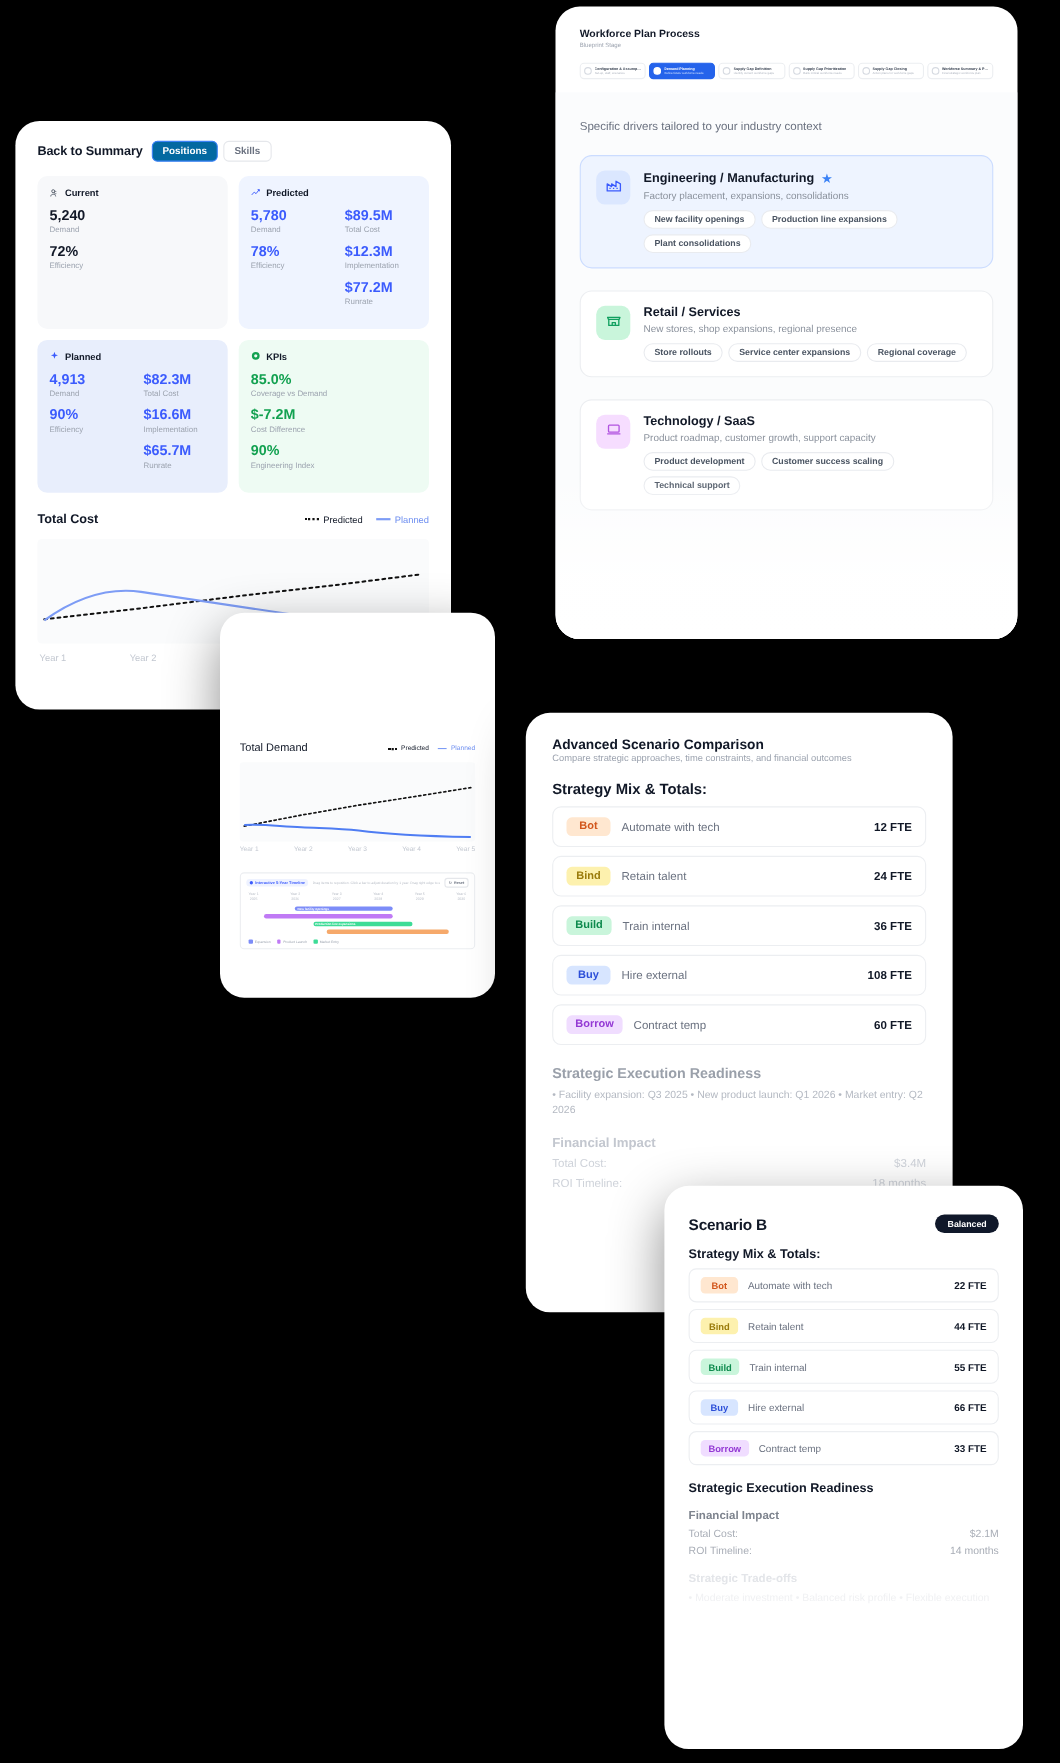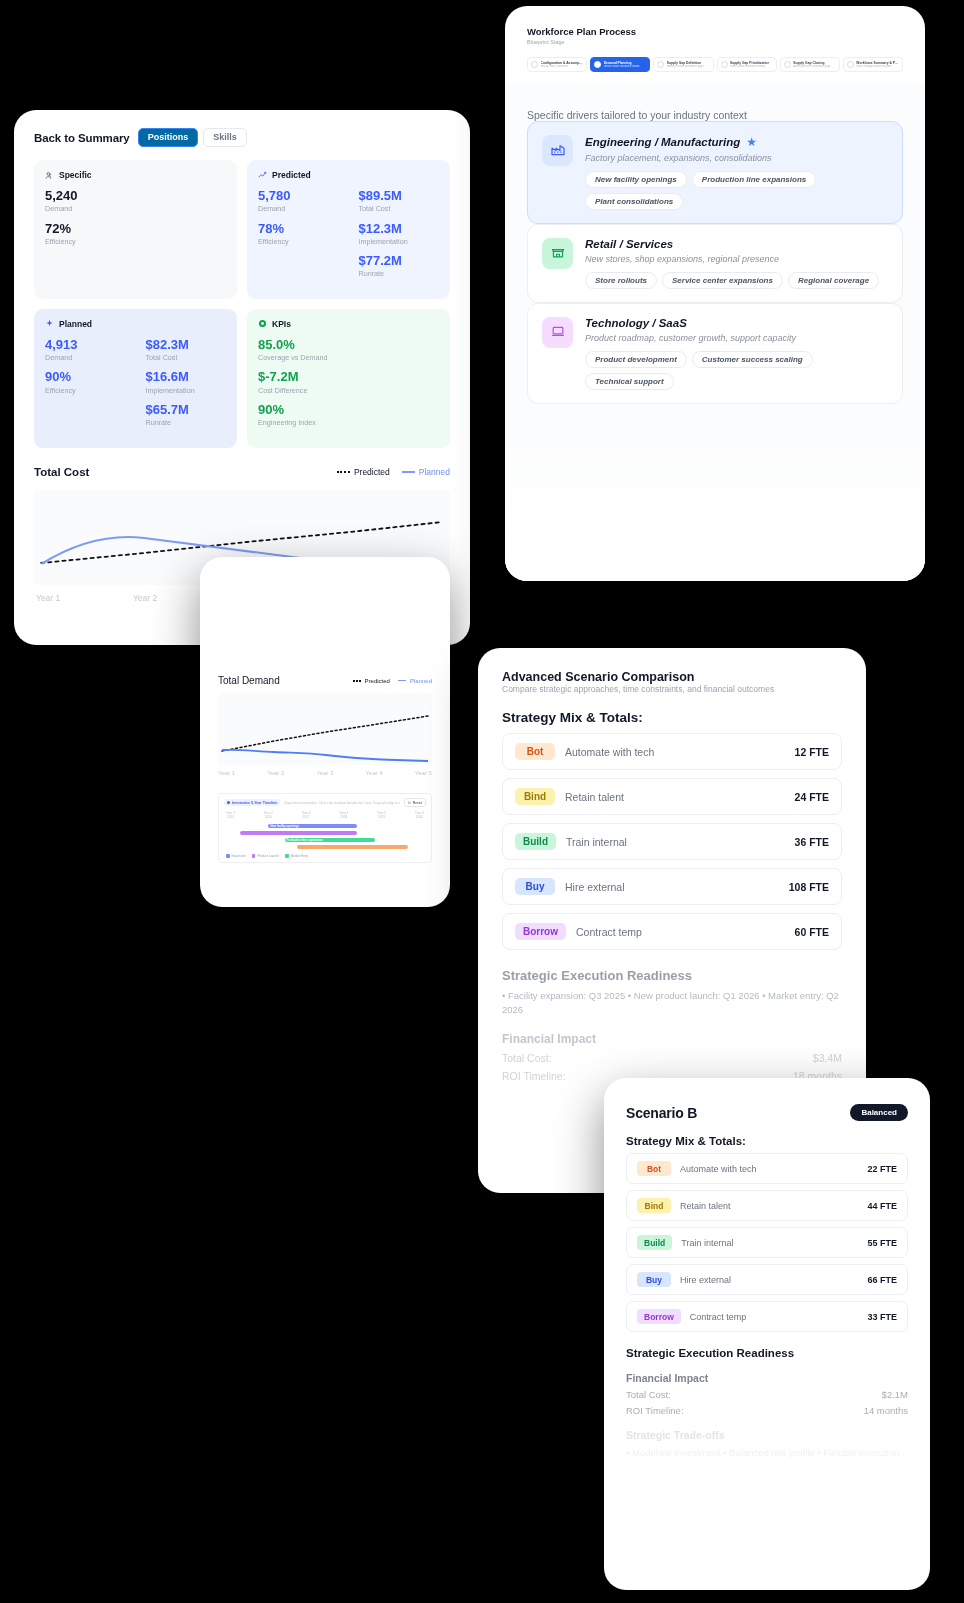--- a/index.html
+++ b/index.html
@@ -3,21 +3,21 @@
 <meta charset="utf-8">
 <style>
   html,body{margin:0;padding:0;background:#000;}
   body{width:964px;height:1603px;position:relative;overflow:hidden;
        font-family:"Liberation Sans","DejaVu Sans",sans-serif;
        -webkit-font-smoothing:antialiased;}
   .card{position:absolute;background:#fff;border-radius:22px;
         box-shadow:0 18px 48px rgba(0,0,0,.45);overflow:hidden;}
 
   
-  #card-positions{left:14px;top:110px;width:456px;height:535px;}
+  #card-positions{left:14px;top:110px;width:396px;height:535px;}
   .c1pad{padding:18px 20px 0 20px;}
   .topbar{display:flex;align-items:center;gap:8px;}
   .back-link{font-size:11.5px;font-weight:700;color:#111827;letter-spacing:-.1px;}
   .seg{display:flex;gap:5px;}
   .seg-btn{font-size:9px;font-weight:600;padding:4px 9px;border-radius:5px;
            border:1px solid #e5e7eb;background:#fff;color:#6b7280;line-height:1;}
   .seg-btn.on{background:#0369a1;border-color:#3b82f6;color:#fff;}
   .kgrid{display:grid;grid-template-columns:1fr 1fr;gap:10px;margin-top:13px;}
   .kcard{border-radius:9px;padding:10px 11px 13px 11px;min-height:104px;box-sizing:border-box;}
   .kcard.grey{background:#f7f8fa;}
@@ -96,22 +96,22 @@
   .step .s1{font-size:3.3px;font-weight:700;color:#374151;white-space:nowrap;
             overflow:hidden;text-overflow:ellipsis;line-height:1.35;}
   .step .s2{font-size:2.7px;color:#b0b6c0;white-space:nowrap;overflow:hidden;
             text-overflow:ellipsis;line-height:1.35;}
   .step.active .s1{color:#fff;}
   .step.active .s2{color:#cfe0ff;}
 
   .wf-body{padding:18px 22px 0 22px;background:#fbfcfd;margin-top:12px;height:100%;}
   .wf-h1{font-size:18px;font-weight:700;color:#111827;letter-spacing:-.3px;}
   .wf-h2{font-size:10.5px;color:#6b7280;margin-top:7px;}
-  .ind{margin-top:0;border:1px solid #eceef1;border-radius:11px;padding:13px 14px;
-       background:#fff;display:flex;gap:12px;font-style:italic;}
+  .ind{margin-top:20px;border:1px solid #eceef1;border-radius:11px;padding:13px 14px;
+       background:#fff;display:flex;gap:12px;}
   .ind.sel{background:#eef4ff;border-color:#cbdcff;}
   .ind-ico{width:31px;height:31px;border-radius:8px;flex:none;display:flex;
            align-items:center;justify-content:center;}
   .ind-name{display:flex;align-items:center;gap:6px;font-size:11.5px;font-weight:700;color:#111827;}
   .ind-desc{font-size:9px;color:#8a919c;margin-top:4px;}
   .chips{display:flex;flex-wrap:wrap;gap:5px;margin-top:8px;}
   .chip{font-size:8px;font-weight:600;color:#4b5563;background:#fff;border:1px solid #e9ebef;
         border-radius:20px;padding:3px 9px;}
   .ind.sel .chip{background:#fff;}
   .fade-mask{position:absolute;left:0;right:0;bottom:0;height:150px;pointer-events:none;
@@ -179,21 +179,21 @@
 
       <div class="kcard grey">
         <div class="khead">
           <span>
               <svg width="9" height="9" viewBox="0 0 16 16" fill="none" stroke="#4b5563" stroke-width="1.4">
                 <circle cx="6" cy="5" r="2.4"></circle>
                 <path d="M2 13.5c0-2.2 1.8-3.6 4-3.6s4 1.4 4 3.6"></path>
                 <path d="M11 5.6a2 2 0 100 3.4"></path>
               </svg>
             </span>
-          <span>Specific</span>
+          <span>Current</span>
         </div>
         <div class="kcols">
             <div class="kcol">
           <div class="kv dark">5,240</div>
           <div class="kl">Demand</div>
           <div class="kv dark">72%</div>
           <div class="kl">Efficiency</div>
         </div>
           </div>
       </div>

